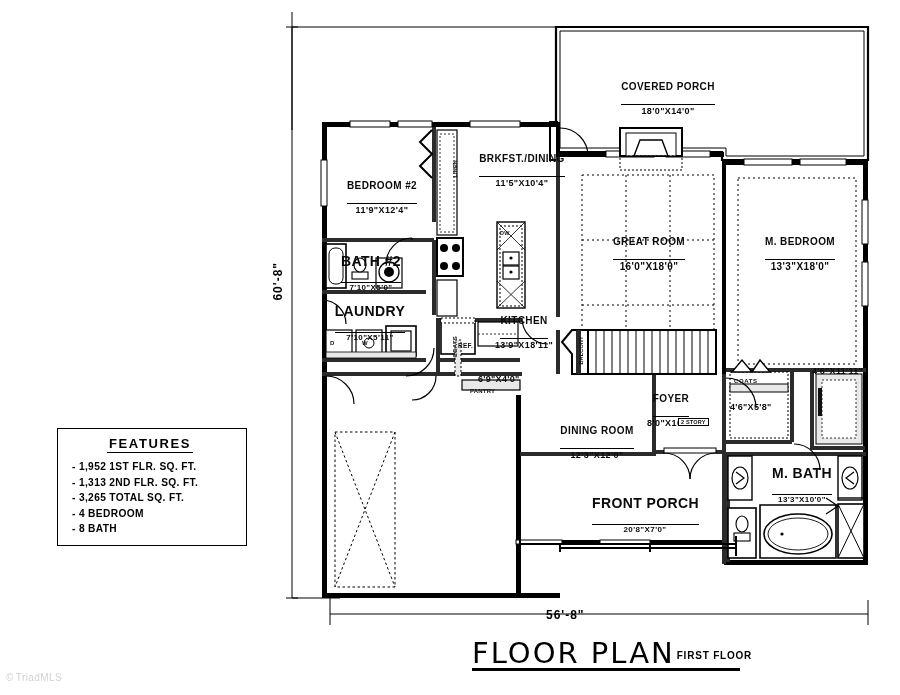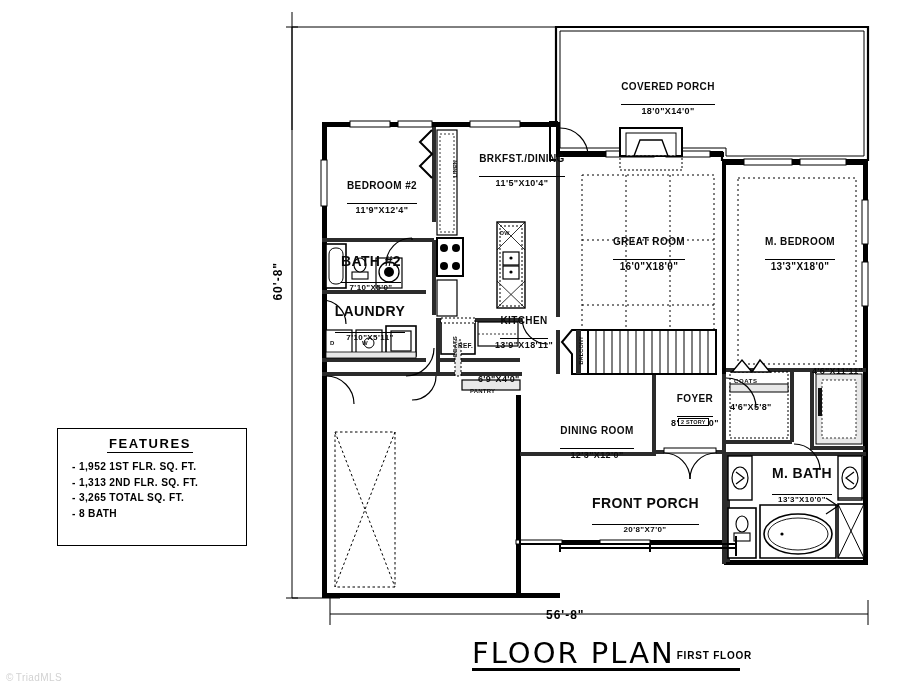--- a/index.html
+++ b/index.html
@@ -407,21 +407,21 @@
   <div class="lbl r-mid" style="left:470px;top:298px;width:108px;margin-top:12px;">
     <span class="nm">KITCHEN</span>
     <span class="dm">13'9"X18'11"</span>
   </div>
 
   <div class="lbl r-sm" style="left:326px;top:302px;width:88px;">
     <span class="nm">LAUNDRY</span>
     <span class="dm">7'10"X5'11"</span>
   </div>
 
-  <div class="lbl r-mid" style="left:650px;top:388px;width:90px;">
+  <div class="lbl r-mid" style="left:626px;top:388px;width:90px;">
     <span class="nm">FOYER</span>
     <span class="dm">8'0"X10'0"</span>
   </div>
   <div class="boxlbl" style="left:678px;top:418px;">2 STORY</div>
 
   <div class="lbl r-mid" style="left:542px;top:408px;width:110px;margin-top:12px;">
     <span class="nm">DINING ROOM</span>
     <span class="dm">12'3"X12'0"</span>
   </div>
 
@@ -451,20 +451,21 @@
   <div class="plainlbl" style="left:812px;top:366px;font-size:9px;">4'6"X11'11"</div>
 
   <div id="features">
     <span class="ftitle">
       <span>FEATURES</span>
     </span>
     <ul>
       <li>- 1,952 1ST FLR. SQ. FT.</li>
       <li>- 1,313 2ND FLR. SQ. FT.</li>
       <li>- 3,265 TOTAL SQ. FT.</li>
+      <li>- 4 BEDROOM</li>
       <li>- 8 BATH</li>
     </ul>
   </div>
 
   <div id="dim-left">60'-8"</div>
   <div id="dim-bottom">56'-8"</div>
 
   <div id="title">
     <span class="main">FLOOR PLAN</span><span class="sub">FIRST FLOOR</span>
     <div class="rule"></div>

